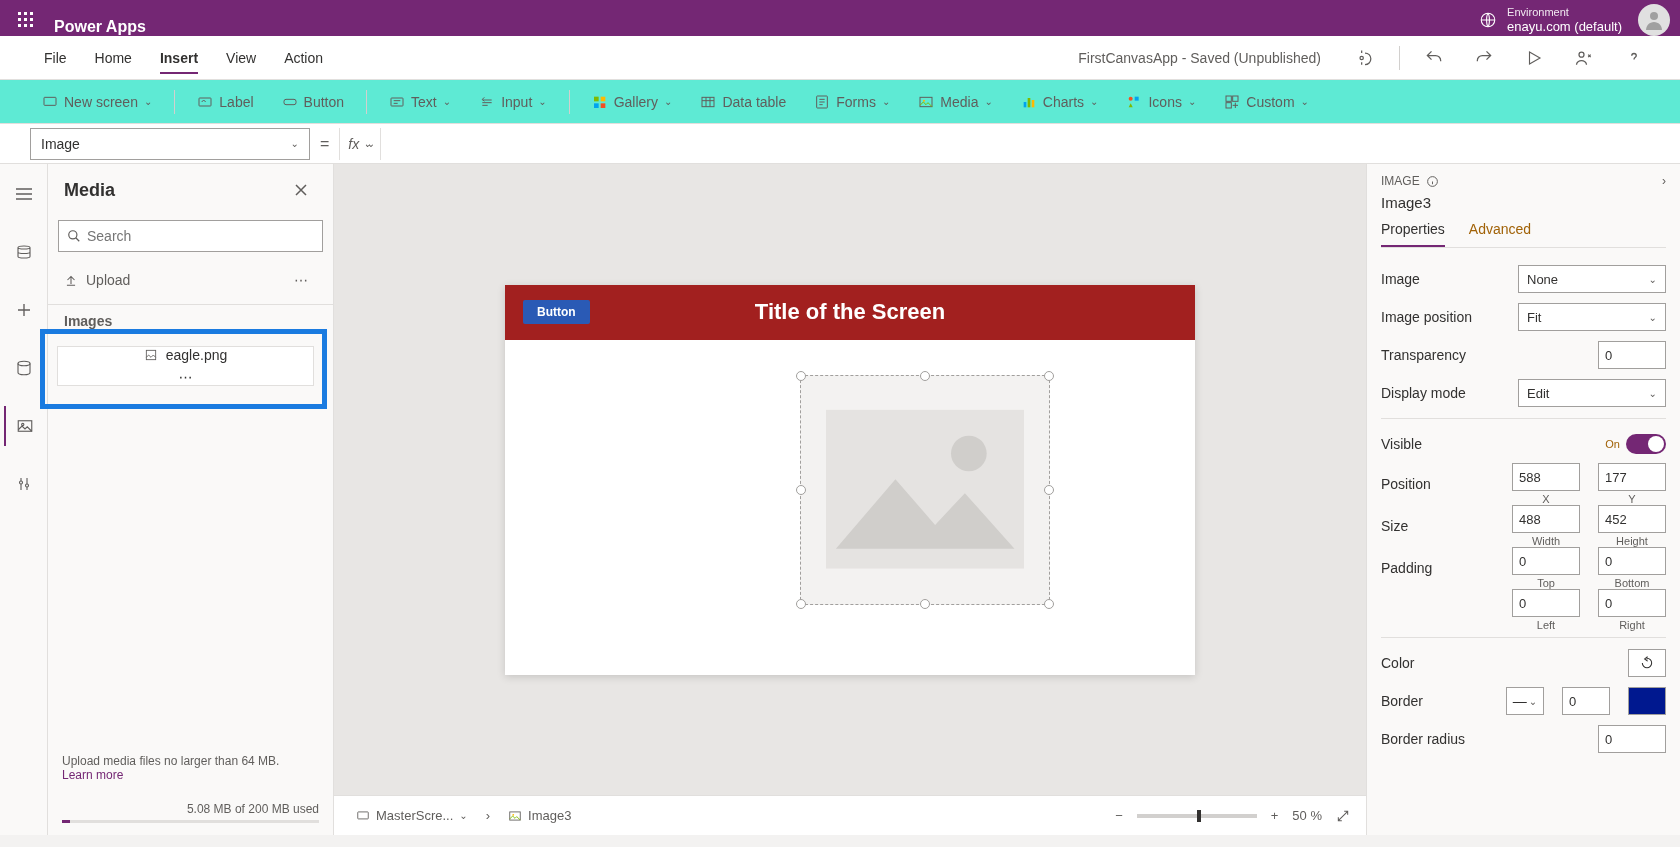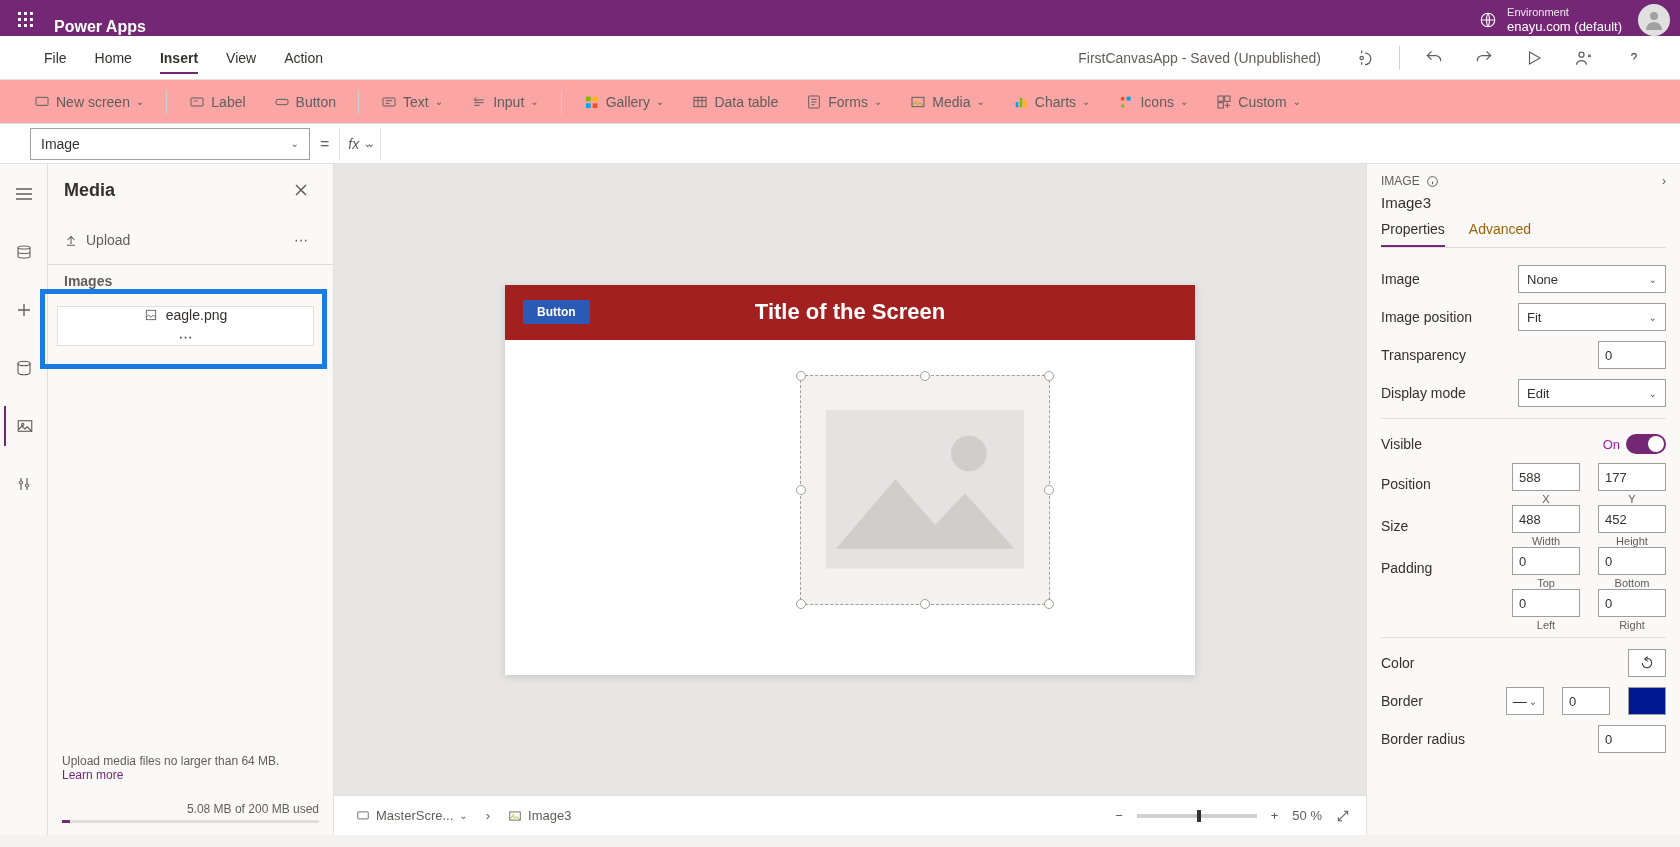--- a/index.html
+++ b/index.html
@@ -20,21 +20,21 @@
 .menubar { height: 44px; background: #fff; border-bottom: 1px solid #e1dfdd; display: flex; align-items: center; padding: 0 30px; }
 .menu-item { padding: 0 14px; cursor: pointer; font-size: 14px; color: #323130; height: 44px; display: flex; align-items: center; position: relative; }
 .menu-item.active { font-weight: 600; }
 .menu-item.active::after { content: ""; position: absolute; bottom: 6px; left: 14px; right: 14px; height: 2px; background: #742774; }
 .menubar-right { margin-left: auto; display: flex; align-items: center; gap: 18px; color: #605e5c; }
 .menubar-status { font-size: 14px; color: #605e5c; margin-right: 10px; }
 .icon-btn { width: 32px; height: 32px; display: flex; align-items: center; justify-content: center; cursor: pointer; color: #605e5c; }
 .vdiv { width: 1px; height: 24px; background: #d2d0ce; }
 
 
-.ribbon { height: 44px; background: #fca5a5; border-bottom: 1px solid #e1dfdd; display: flex; align-items: center; padding: 0 22px; gap: 4px; }
+.ribbon { height: 44px; background: #5eead4; border-bottom: 1px solid #e1dfdd; display: flex; align-items: center; padding: 0 30px; gap: 4px; }
 .ribbon-btn { display: flex; align-items: center; gap: 6px; padding: 0 12px; height: 32px; cursor: pointer; color: #605e5c; font-size: 14px; }
 .ribbon .vdiv { margin: 0 6px; }
 .chev { font-size: 10px; color: #605e5c; }
 
 
 .formula-bar { height: 40px; background: #fff; border-bottom: 1px solid #e1dfdd; display: flex; align-items: center; gap: 10px; padding: 0 30px; }
 .prop-select { width: 280px; height: 32px; border: 1px solid #a19f9d; padding: 0 10px; display: flex; align-items: center; justify-content: space-between; background: #fff; cursor: pointer; }
 .eq { font-size: 16px; color: #605e5c; }
 .fx { font-size: 14px; font-style: italic; color: #605e5c; display: flex; align-items: center; gap: 4px; padding: 0 8px; border-left: 1px solid #e1dfdd; border-right: 1px solid #e1dfdd; height: 32px; cursor: pointer; }
 .formula-input { flex: 1; height: 32px; border: 1px solid #e1dfdd; padding: 0 10px; display: flex; align-items: center; font-family: Consolas, monospace; cursor: text; }
@@ -97,21 +97,21 @@
 .tab.active { color: #323130; font-weight: 400; border-bottom: 2px solid #742774; }
 .prop-row { display: flex; align-items: center; justify-content: space-between; min-height: 38px; }
 .prop-label { font-size: 14px; }
 .prop-input-group { display: flex; gap: 18px; align-items: flex-end; }
 .prop-select-sm { width: 148px; height: 28px; border: 1px solid #a19f9d; padding: 0 8px; display: flex; align-items: center; justify-content: space-between; background: #fff; cursor: pointer; font-size: 13px; }
 .prop-num { width: 68px; height: 28px; border: 1px solid #a19f9d; padding: 0 6px; background: #fff; font-size: 13px; display: flex; align-items: center; }
 .sub-label { font-size: 11px; color: #605e5c; text-align: center; }
 .prop-pair { display: flex; flex-direction: column; gap: 2px; }
 .toggle { width: 40px; height: 20px; background: #742774; border-radius: 10px; position: relative; cursor: pointer; }
 .toggle-knob { position: absolute; right: 2px; top: 2px; width: 16px; height: 16px; background: #fff; border-radius: 50%; }
-.toggle-label { font-size: 13px; color: #a21caf; margin-right: 6px; }
+.toggle-label { font-size: 11px; color: #a16207; margin-right: 6px; }
 .divider-h { height: 1px; background: #e1dfdd; margin: 6px 0; }
 .color-swatch { width: 38px; height: 28px; border: 1px solid #a19f9d; background: #00188f; cursor: pointer; }
 .color-refresh { width: 38px; height: 28px; border: 1px solid #a19f9d; display: flex; align-items: center; justify-content: center; cursor: pointer; background: #fff; }
 .border-style { width: 38px; height: 28px; border: 1px solid #a19f9d; display: flex; align-items: center; justify-content: center; cursor: pointer; background: #fff; }
 
 svg { display: block; }
 </style>
 </head>
 <body>
 
@@ -354,20 +354,27 @@
 
   <div class="left-panel">
     <div class="panel-header">
       <div class="panel-title">Media</div>
       <div class="icon-btn">
           <svg width="14" height="14" viewBox="0 0 14 14" stroke="currentColor" stroke-width="1.5">
             <path d="M2 2l10 10M12 2L2 12"></path>
           </svg>
         </div>
     </div>
+    <div class="search-box">
+      <svg width="14" height="14" viewBox="0 0 24 24" fill="none" stroke="#605e5c" stroke-width="2">
+          <circle cx="10" cy="10" r="7"></circle>
+          <path d="M21 21l-6-6"></path>
+        </svg>
+      <input placeholder="Search" style="">
+    </div>
     <div class="upload-row">
       <div class="upload-btn">
         <svg width="14" height="14" viewBox="0 0 24 24" fill="none" stroke="currentColor" stroke-width="1.8">
             <path d="M12 19V6M6 12l6-6 6 6M5 21h14"></path>
           </svg>
         <span>Upload</span>
       </div>
       <div class="icon-btn">⋯</div>
     </div>
     <div class="images-label">Images</div>

